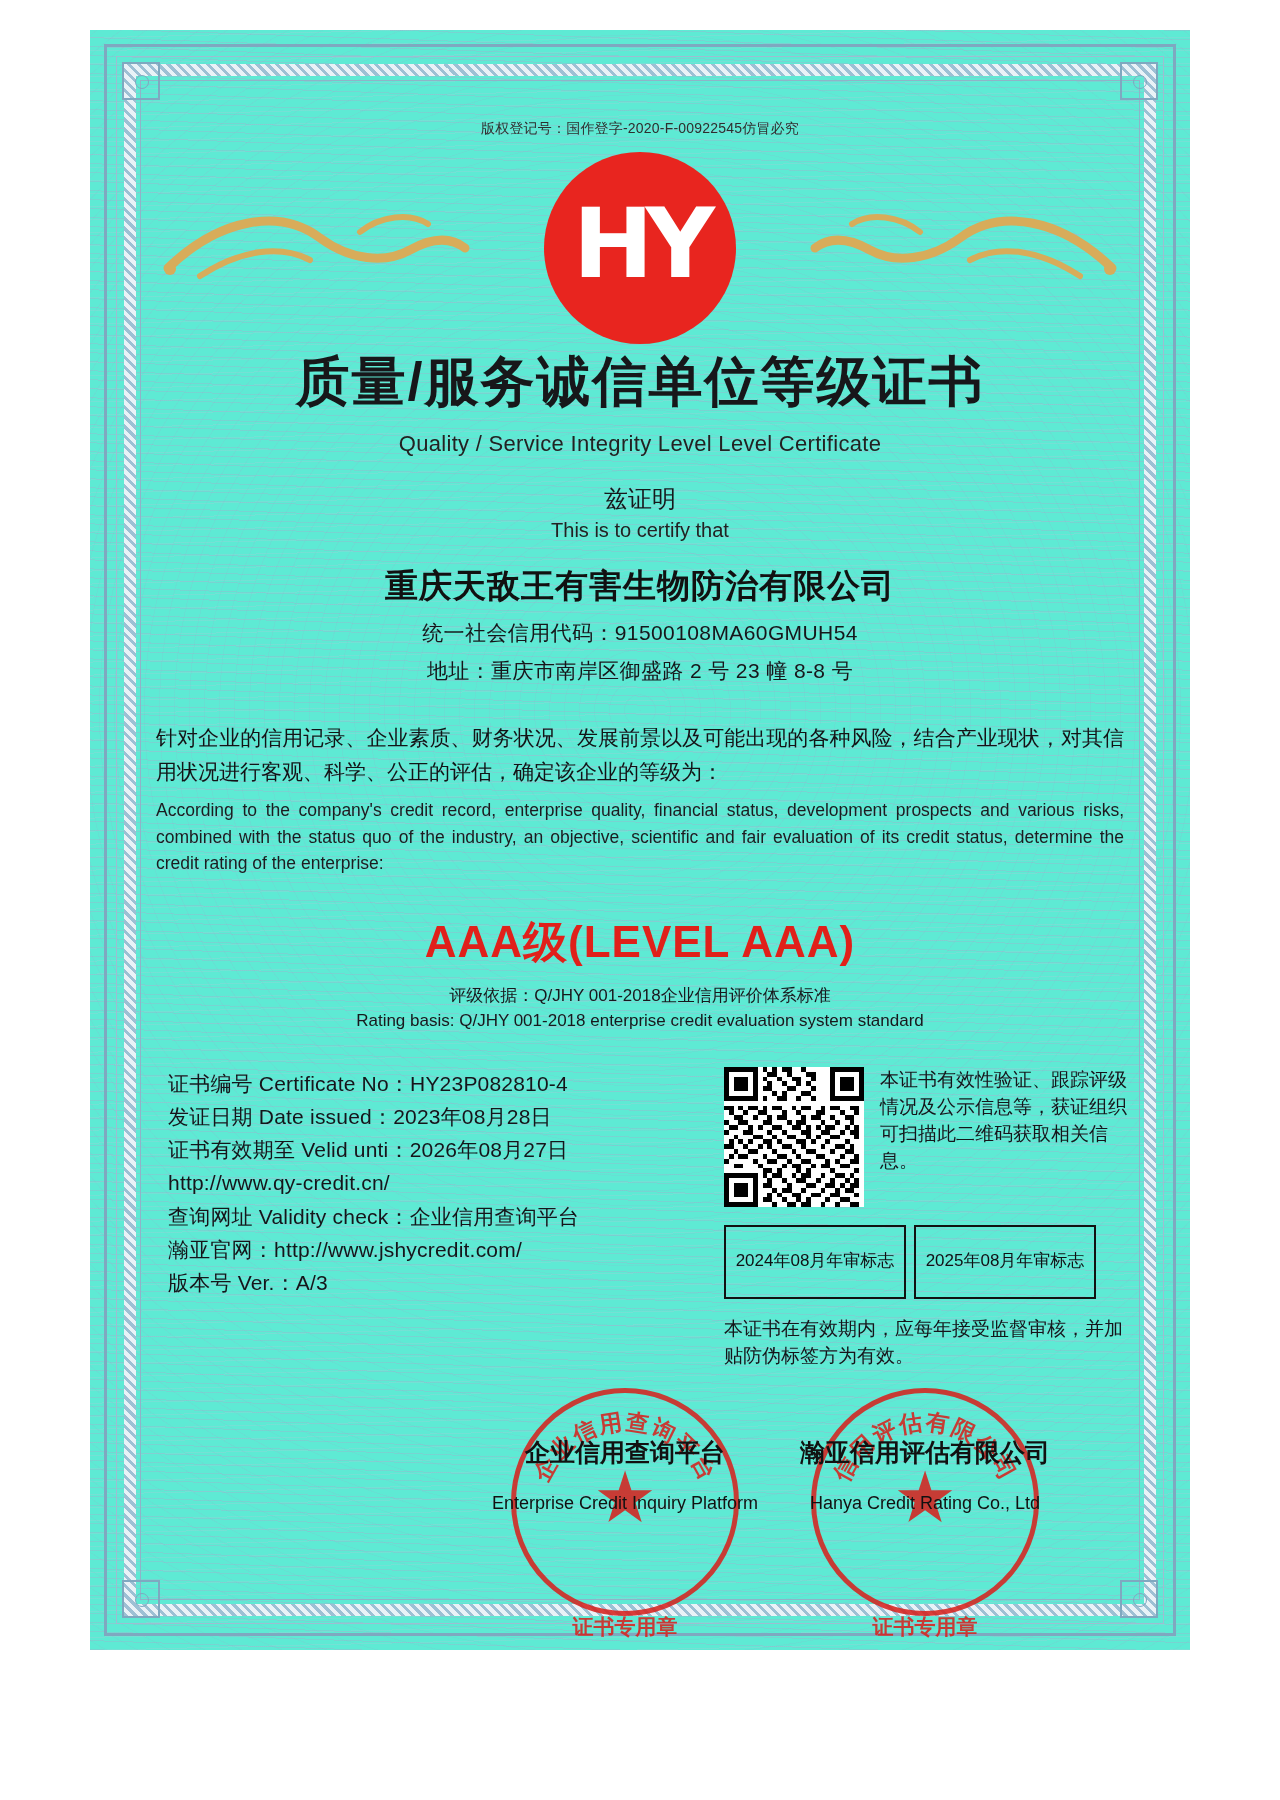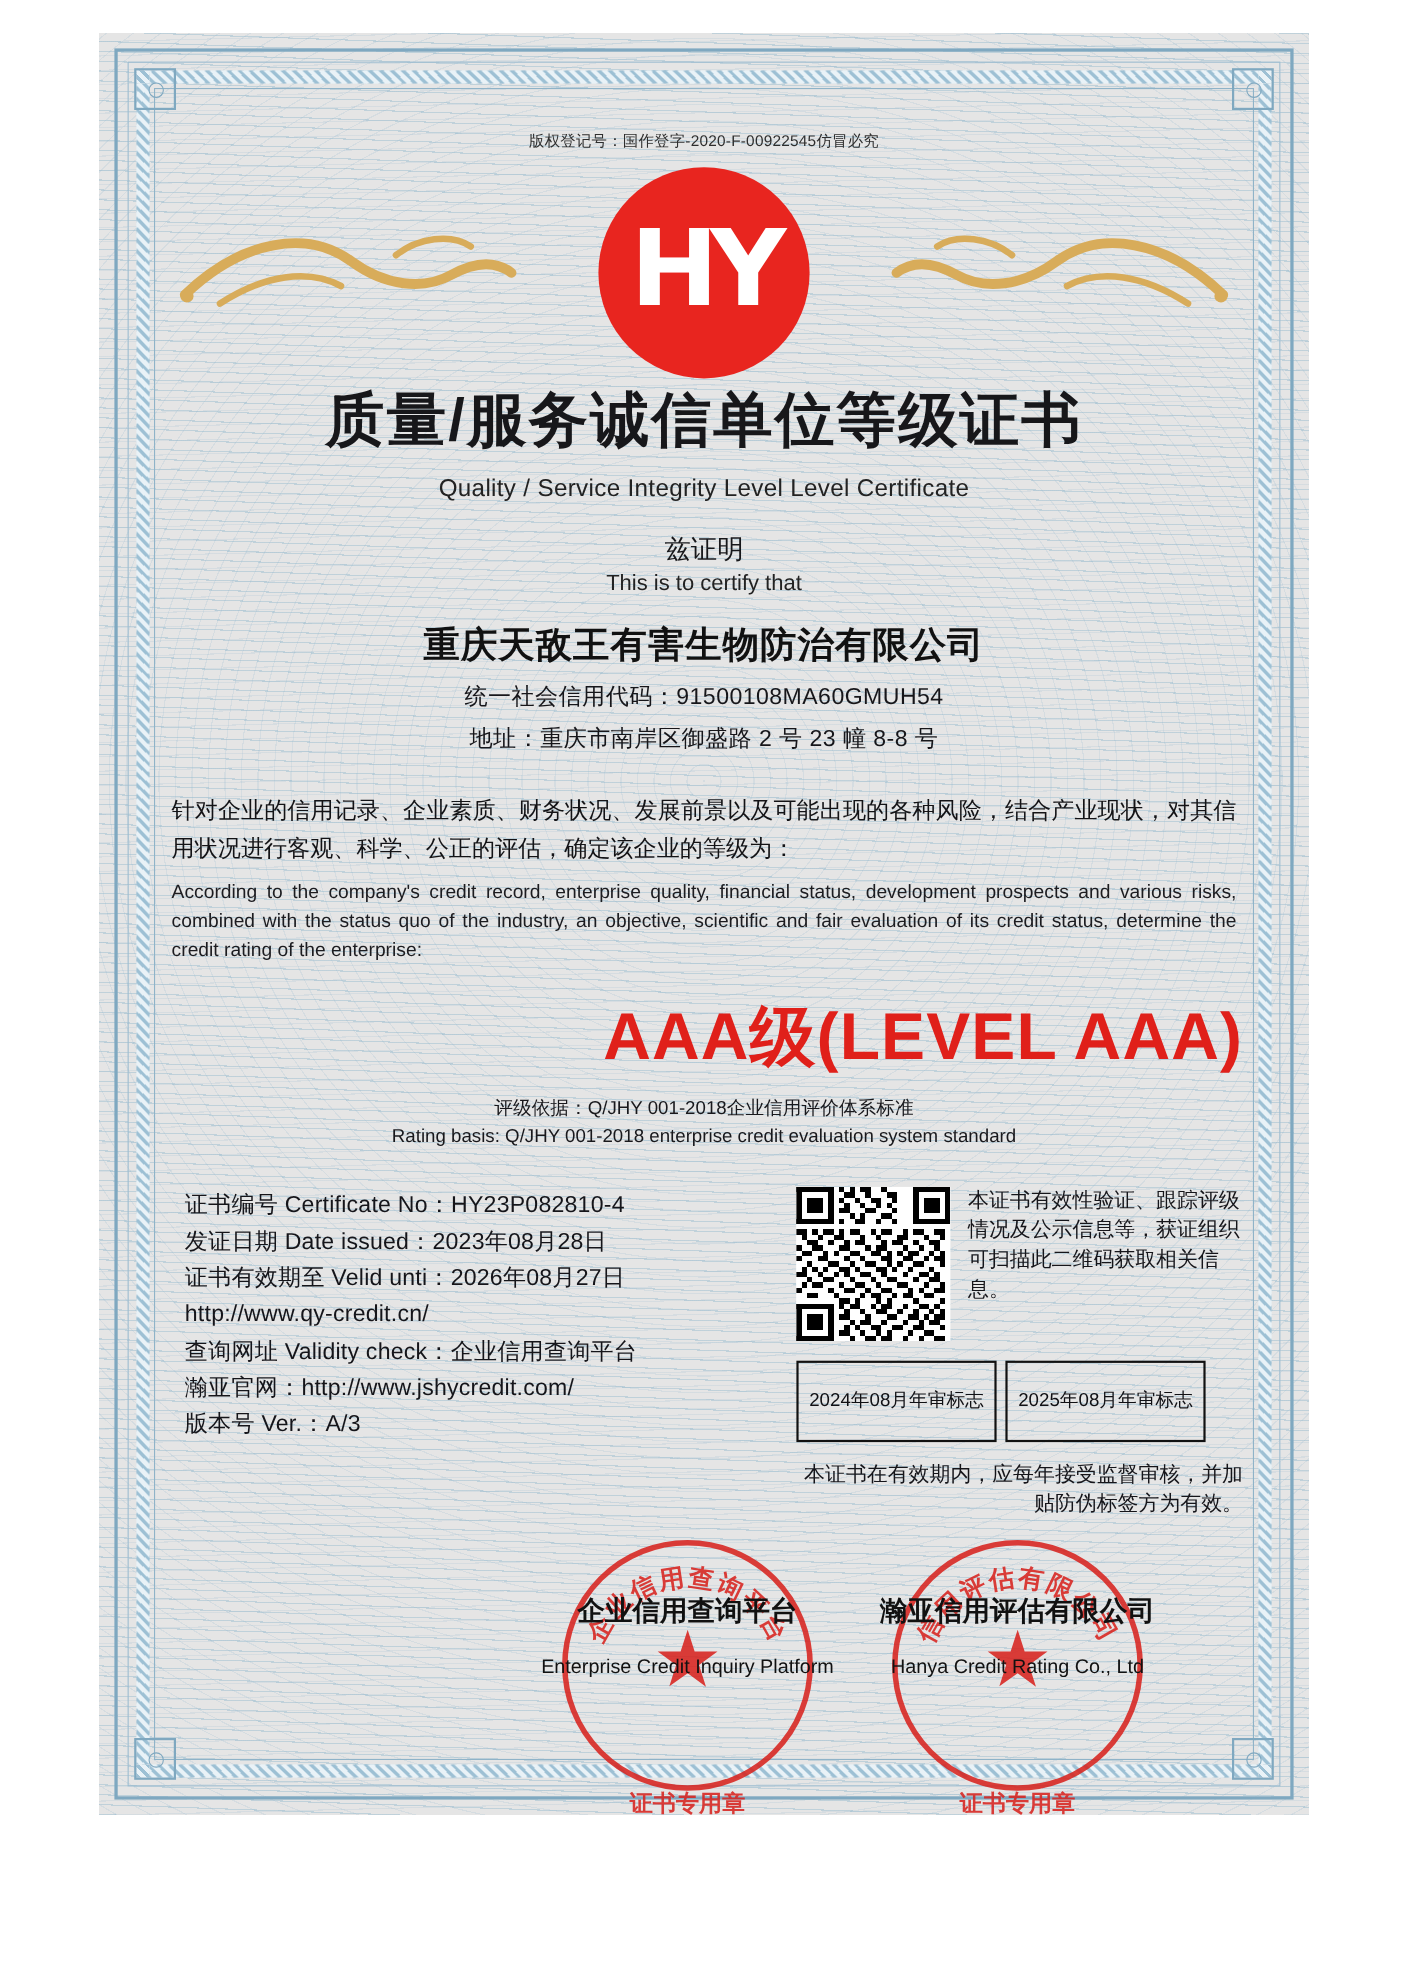--- a/index.html
+++ b/index.html
@@ -13,21 +13,21 @@
     font-family: "Liberation Sans", sans-serif;
     overflow: hidden;
   }
 
   
   .cert {
     position: relative;
     width: 1100px;
     height: 1620px;
     margin: 30px auto 0 auto;
-    background: #e5e5e5;
+    background: #5eead4;
     overflow: hidden;
   }
 
   
   .bg-waves {
     position: absolute;
     inset: 0;
     background:
       repeating-linear-gradient(
         2deg,
@@ -215,25 +215,25 @@
   }
   .body-en {
     font-size: 17.5px;
     line-height: 1.52;
     color: #1c1c20;
     margin-top: 8px;
     text-align: justify;
   }
 
   .level {
-    text-align: right;
+    text-align: center;
     color: #e0201a;
-    font-size: 60px;
+    font-size: 44px;
     font-weight: 700;
-    margin-top: 26px;
+    margin-top: 36px;
     letter-spacing: 1px;
   }
   .basis-cn {
     text-align: center;
     font-size: 17px;
     color: #18181c;
     margin-top: 12px;
   }
   .basis-en {
     text-align: center;
@@ -299,21 +299,20 @@
     color: #101014;
     line-height: 1.35;
   }
   .stamp-box + .stamp-box { margin-left: 8px; }
 
   .annual-note {
     margin-top: 16px;
     font-size: 19px;
     line-height: 1.45;
     color: #15151a;
-    text-align: right;
   }
 
   
   .seal-row {
     position: relative;
     height: 230px;
     margin-top: 26px;
   }
   .seal-unit {
     position: absolute;

